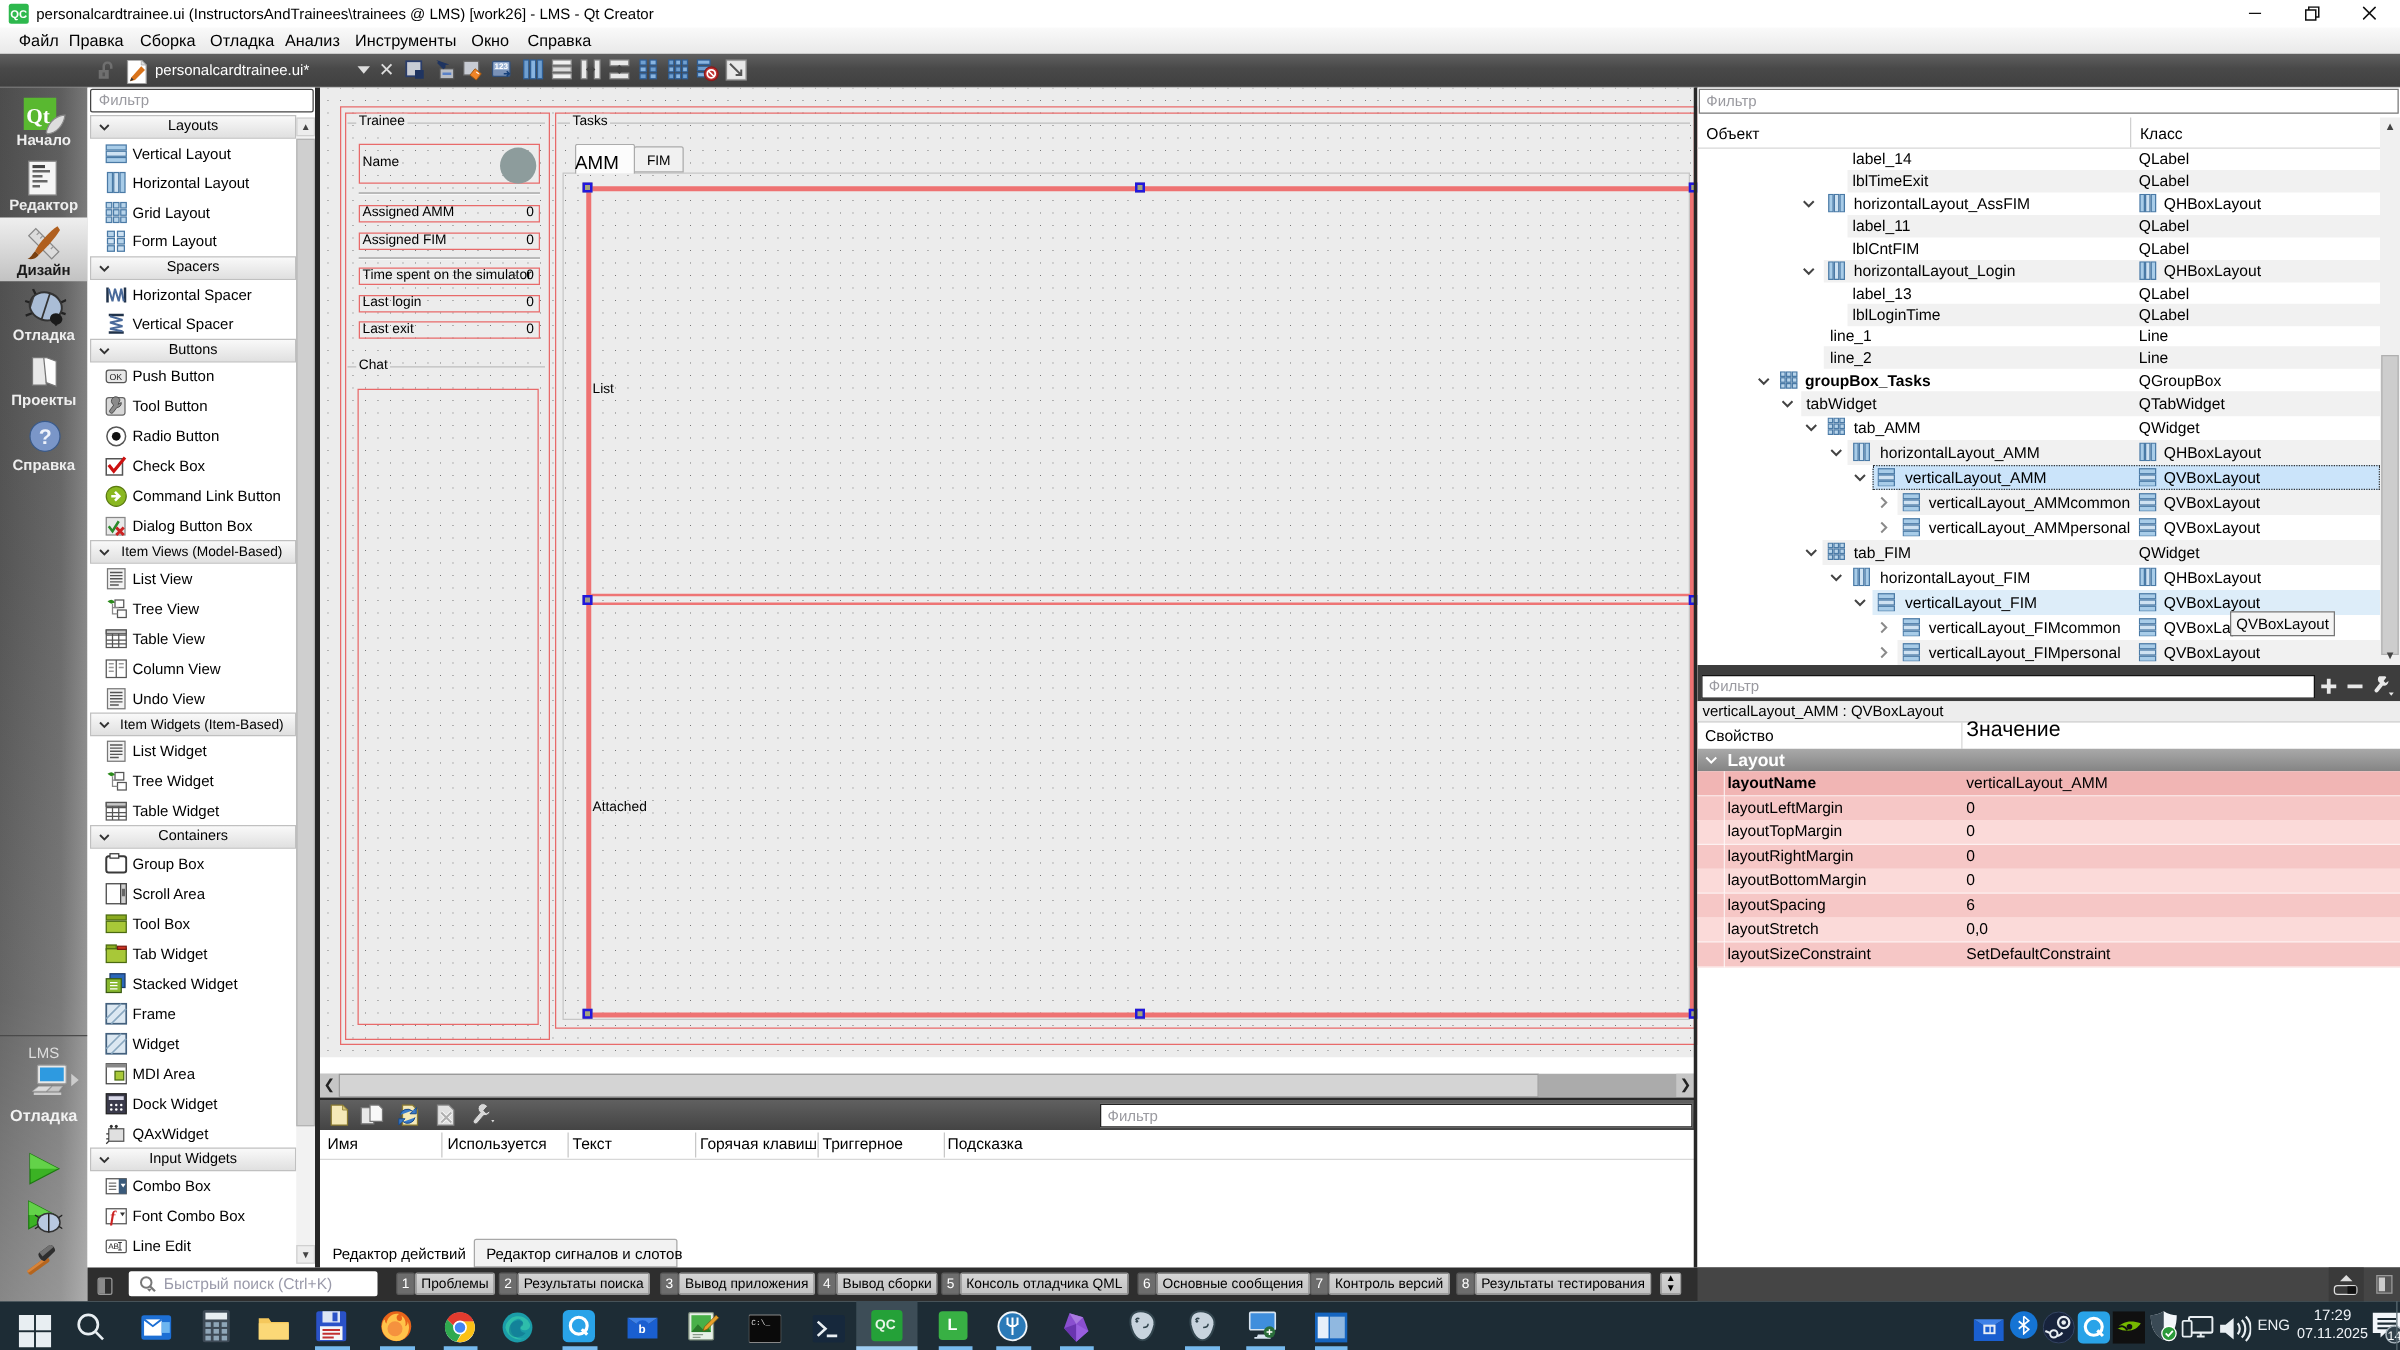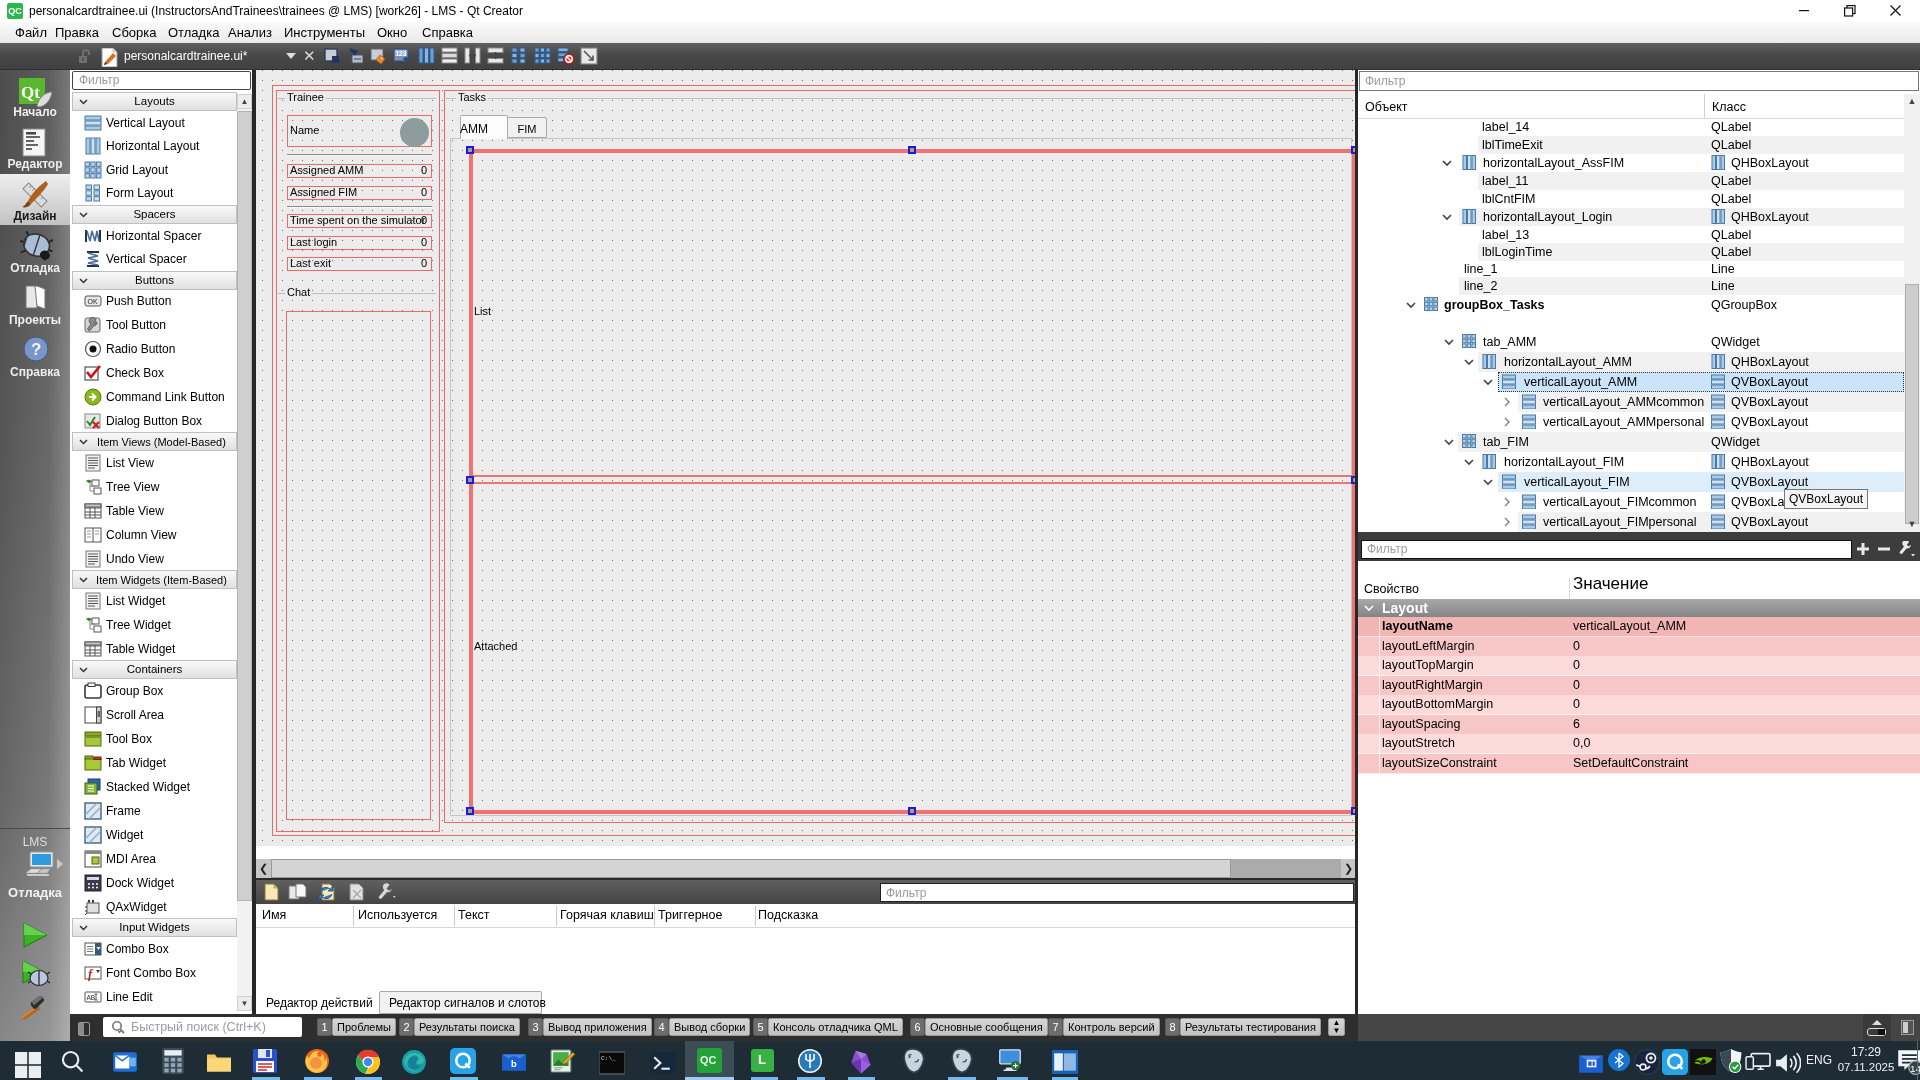--- a/index.html
+++ b/index.html
@@ -726,21 +726,21 @@
 
     <div class="redbox" style="left:188px;top:20px;width:912px;height:733px;"></div>
     <div style="position:absolute;left:190px;top:28px;width:906px;height:1px;background:#bdbdbd;"></div>
     <div class="canvaslabel" style="left:200px;top:21px;background:#ececec;padding:0 2px;">Tasks</div>
 
     <div style="position:absolute;left:194px;top:68px;width:902px;height:678px;border:1px solid #c6c6c6;"></div>
 
     <div style="position:absolute;left:251px;top:47px;width:40px;height:21px;background:#f1f1f1;border:1px solid #ababab;border-radius:2px 2px 0 0;"></div>
     <div style="position:absolute;left:251px;top:53px;width:40px;text-align:center;font-size:11px;">FIM</div>
     <div style="position:absolute;left:204px;top:45px;width:48px;height:24px;background:#fcfcfc;border:1px solid #ababab;border-bottom:none;border-radius:2px 2px 0 0;"></div>
-    <div style="position:absolute;left:204px;top:52px;width:24px;text-align:left;font-size:12px;">AMM</div>
+    <div style="position:absolute;left:204px;top:52px;width:24px;text-align:left;font-size:15px;">AMM</div>
 
     <div style="position:absolute;left:213px;top:79px;width:887px;height:665px;border:4px solid #ee7272;"></div>
     <div style="position:absolute;left:217px;top:405px;width:879px;height:2px;background:#ee7474;"></div>
       <div style="position:absolute;left:217px;top:412px;width:879px;height:2px;background:#ee7474;"></div>
     <div class="canvaslabel" style="left:218px;top:235px;">List</div>
     <div class="canvaslabel" style="left:218px;top:570px;">Attached</div>
 
     <div class="handle" style="left:210px;top:76px;"></div>
     <div class="handle" style="left:652px;top:76px;"></div>
     <div class="handle" style="left:1095px;top:76px;"></div>
@@ -909,20 +909,28 @@
     <div class="irow" style="top:225px;height:20px;">
       <svg style="position:absolute;left:48px;top:6px;" width="10" height="8">
           <path d="M1 2 l4 4 l4 -4" stroke="#444" stroke-width="1.6" fill="none"></path>
         </svg>
       <svg style="position:absolute;left:66px;top:2px;" width="15" height="15">
           <use href="#t-grid"></use>
         </svg>
       <span class="obj" style="left:86px;top:3px;font-weight:bold;">groupBox_Tasks</span>
       <span class="cls" style="left:353px;top:3px;">QGroupBox</span>
     </div>
+    <div class="irow" style="top:243px;height:20px;">
+      <div style="position:absolute;left:83px;top:0;width:463px;height:20px;background:#f1f1f1;"></div>
+      <svg style="position:absolute;left:67px;top:6px;" width="10" height="8">
+          <path d="M1 2 l4 4 l4 -4" stroke="#444" stroke-width="1.6" fill="none"></path>
+        </svg>
+      <span class="obj" style="left:87px;top:3px;">tabWidget</span>
+      <span class="cls" style="left:353px;top:3px;">QTabWidget</span>
+    </div>
     <div class="irow" style="top:262px;height:20px;">
       <svg style="position:absolute;left:86px;top:6px;" width="10" height="8">
           <path d="M1 2 l4 4 l4 -4" stroke="#444" stroke-width="1.6" fill="none"></path>
         </svg>
       <svg style="position:absolute;left:104px;top:2px;" width="15" height="15">
           <use href="#t-grid"></use>
         </svg>
       <span class="obj" style="left:125px;top:3px;">tab_AMM</span>
       <span class="cls" style="left:353px;top:3px;">QWidget</span>
     </div>
@@ -1063,20 +1071,21 @@
           <path d="M8 2 v12 M2 8 h12" stroke="#e8e8e8" stroke-width="3"></path>
         </svg>
       <svg style="position:absolute;left:518px;top:9px;" width="16" height="16">
           <path d="M2 8 h12" stroke="#e8e8e8" stroke-width="3"></path>
         </svg>
       <svg style="position:absolute;left:540px;top:9px;" width="18" height="16" viewBox="0 0 18 16">
         <path d="M11 1 a3.5 3.5 0 1 0 -5 4.4 l-4 5 a1.5 1.5 0 0 0 2.4 2 l4 -5 a3.5 3.5 0 0 0 4.4 -3.6 l-2.3 1.6 -1.6 -1.6 z" fill="#e8e8e8"></path>
         <path d="M13 13 h4 l-2 2.5 z" fill="#e8e8e8"></path>
       </svg>
     </div>
+    <div style="position:absolute;left:0;top:29px;width:562px;height:17px;background:#ededed;border-bottom:1px solid #d0d0d0;font-size:12px;line-height:16px;padding-left:4px;">verticalLayout_AMM : QVBoxLayout</div>
     <div style="position:absolute;left:6px;top:50px;font-size:12.5px;">Свойство</div>
     <div style="position:absolute;left:215px;top:42px;font-size:17px;">Значение</div>
     <div style="position:absolute;left:211px;top:46px;width:1px;height:21px;background:#d8d8d8;"></div>
     <div style="position:absolute;left:0;top:67px;width:562px;height:18px;background:linear-gradient(#a9a9a9,#848484);color:#fff;">
       <svg style="position:absolute;left:6px;top:5px;" width="10" height="8">
           <path d="M1 2 l4 4 l4 -4" stroke="#fff" stroke-width="1.6" fill="none"></path>
         </svg>
       <span style="position:absolute;left:24px;top:1px;font-size:14px;font-weight:bold;">Layout</span>
     </div>
     <div class="prow" style="top:85px;background:#f1b5b4;">

